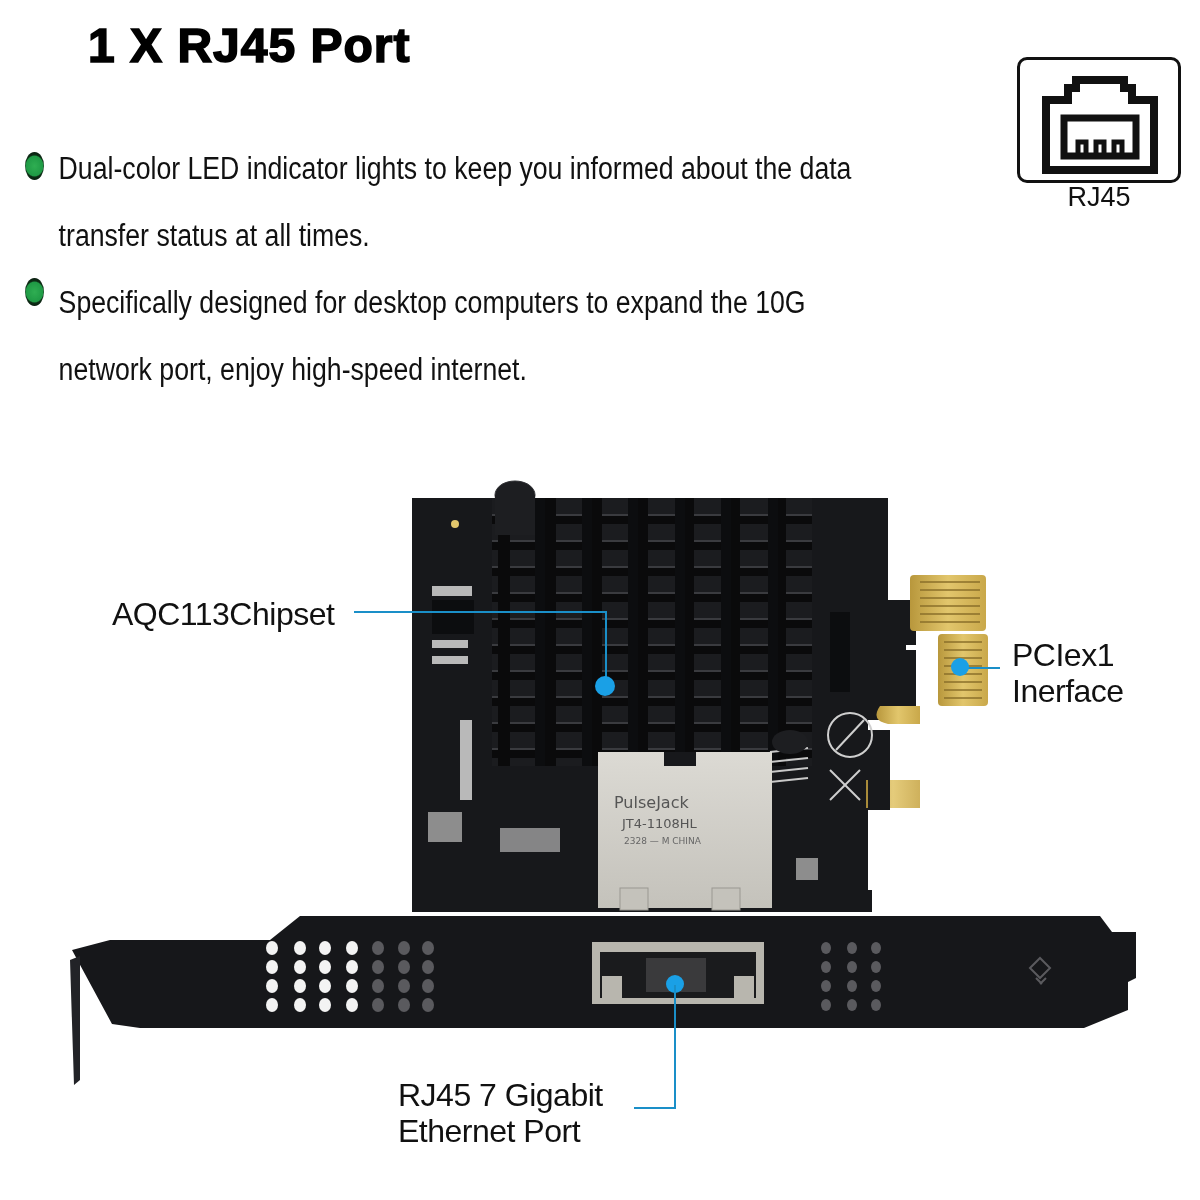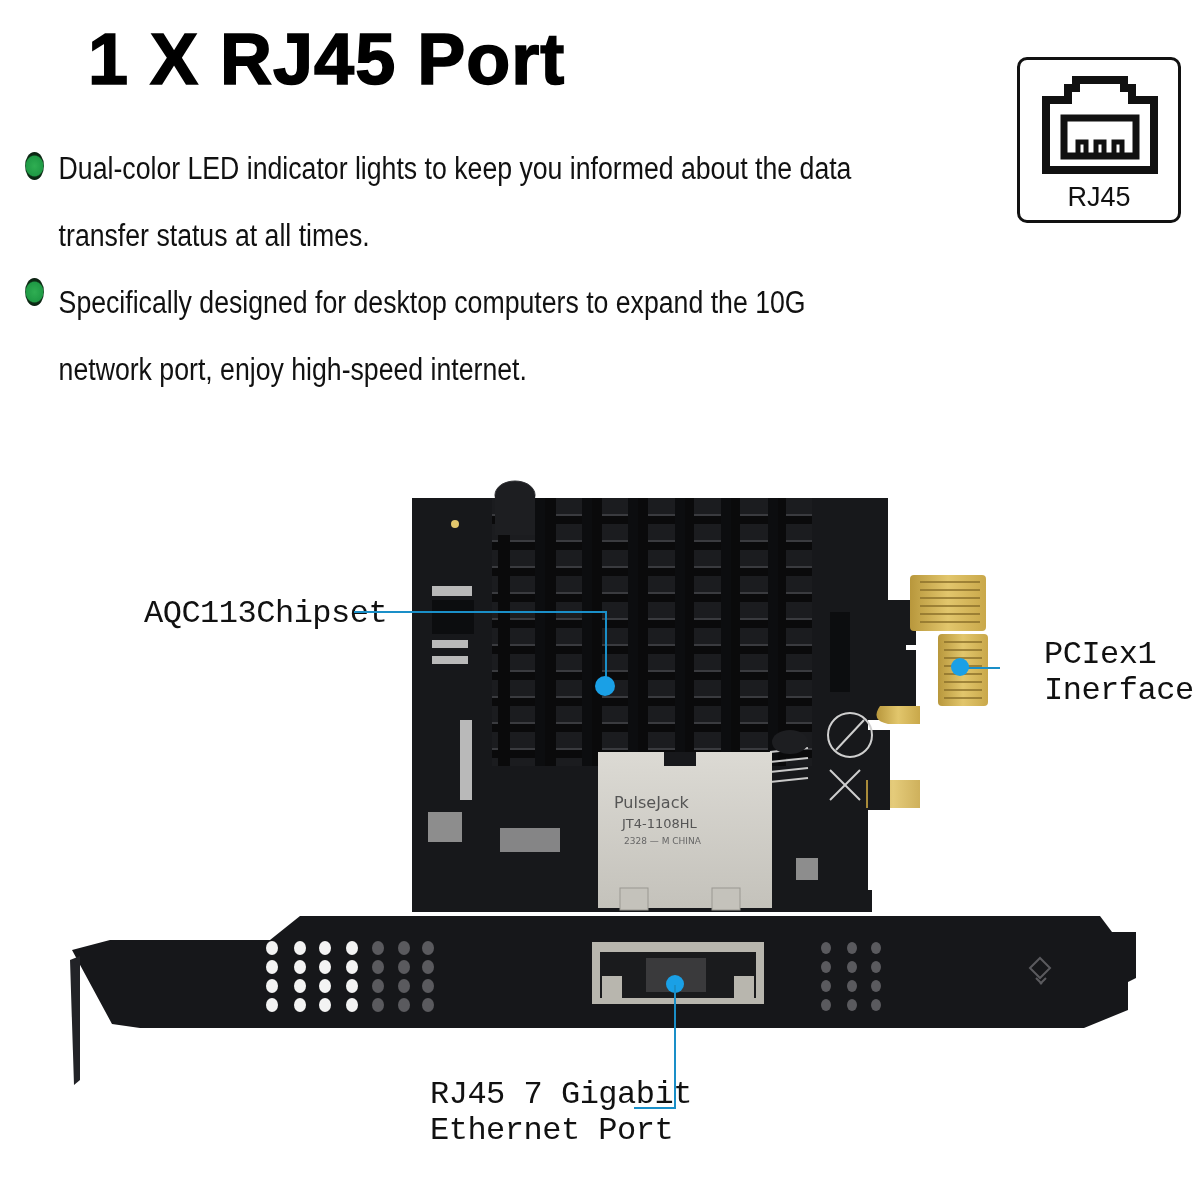--- a/index.html
+++ b/index.html
@@ -2,46 +2,46 @@
 <html><head>
 <meta charset="utf-8">
 <style>
   * { box-sizing: border-box; margin: 0; padding: 0; }
   html, body { width: 1200px; height: 1200px; background: #ffffff; overflow: hidden; }
   body { position: relative; font-family: "Liberation Sans", sans-serif; color: #111; }
 
   .title {
     position: absolute; left: 88px; top: 18px;
     font-family: "Liberation Sans", sans-serif; font-weight: 900;
-    font-size: 72px; letter-spacing: 1px; color: #000; text-align: right;
+    font-size: 48px; letter-spacing: 1px; color: #000; text-align: right;
     -webkit-text-stroke: 1.6px #000;
   }
 
   .rj45-badge {
-    position: absolute; left: 1017px; top: 57px; width: 164px; height: 166px;
+    position: absolute; left: 1017px; top: 57px; width: 164px; height: 126px;
     border: 3px solid #111; border-radius: 10px; background: #fff;
   }
   .rj45-badge svg { position: absolute; left: 22px; top: 14px; }
   .rj45-badge .badge-label {
     position: absolute; left: 0; right: 0; top: 122px; text-align: center;
     font-size: 27px; color: #111; font-family: "Liberation Sans", sans-serif;
   }
 
   .bullets { position: absolute; left: 0; top: 135px; width: 1000px; padding-left: 7px; }
   .bullet { position: relative; padding-left: 60px; font-size: 31px; line-height: 67px; color: #111;
     font-family: "Liberation Sans", sans-serif; transform: scaleX(0.86); transform-origin: left center; width: 1160px; }
   .bullet .dot {
     position: absolute; left: 21px; top: 17px; width: 22px; height: 28px; border-radius: 50%;
     background: radial-gradient(circle at 50% 50%, #2fae52 0%, #1f9a45 55%, #0d2d16 62%, #050a06 100%);
   }
   .bullet .dot.b2 { top: 9px; }
 
   .callout-text {
-    position: absolute; font-family: Liberation Mono, monospace; color: #111;
-    font-size: 32px; line-height: 36px; letter-spacing: -0.5px; margin-left: 32px;
+    position: absolute; font-family: Liberation Sans, sans-serif; color: #111;
+    font-size: 32px; line-height: 36px; letter-spacing: -0.5px;
   }
   .callout-line { position: absolute; background: #1a8fc8; }
   .callout-dot { position: absolute; width: 20px; height: 20px; border-radius: 50%; background: #1aa0e6; }
 </style>
 </head>
 <body>
 
 <div class="title">1 X RJ45 Port</div>
 
 <div class="rj45-badge">

